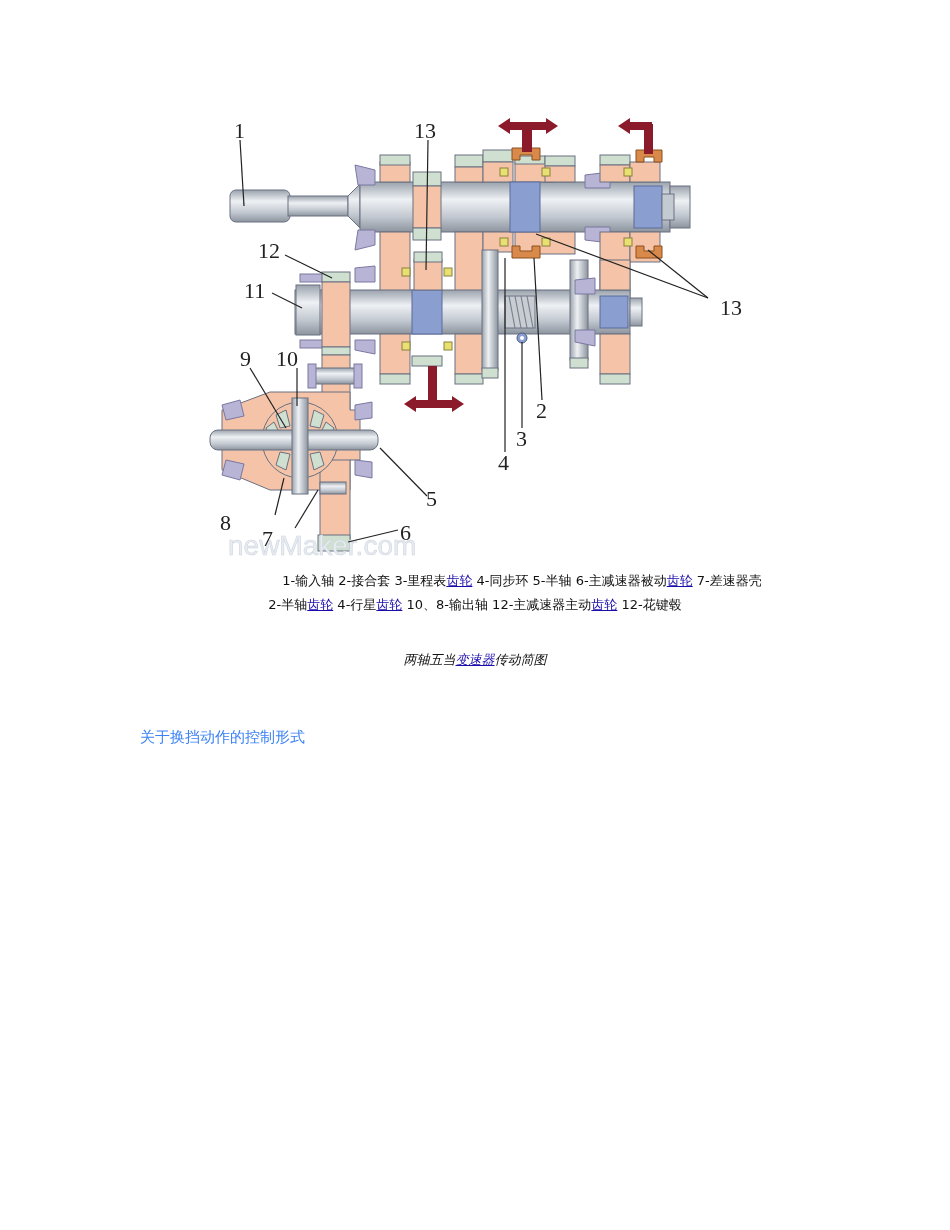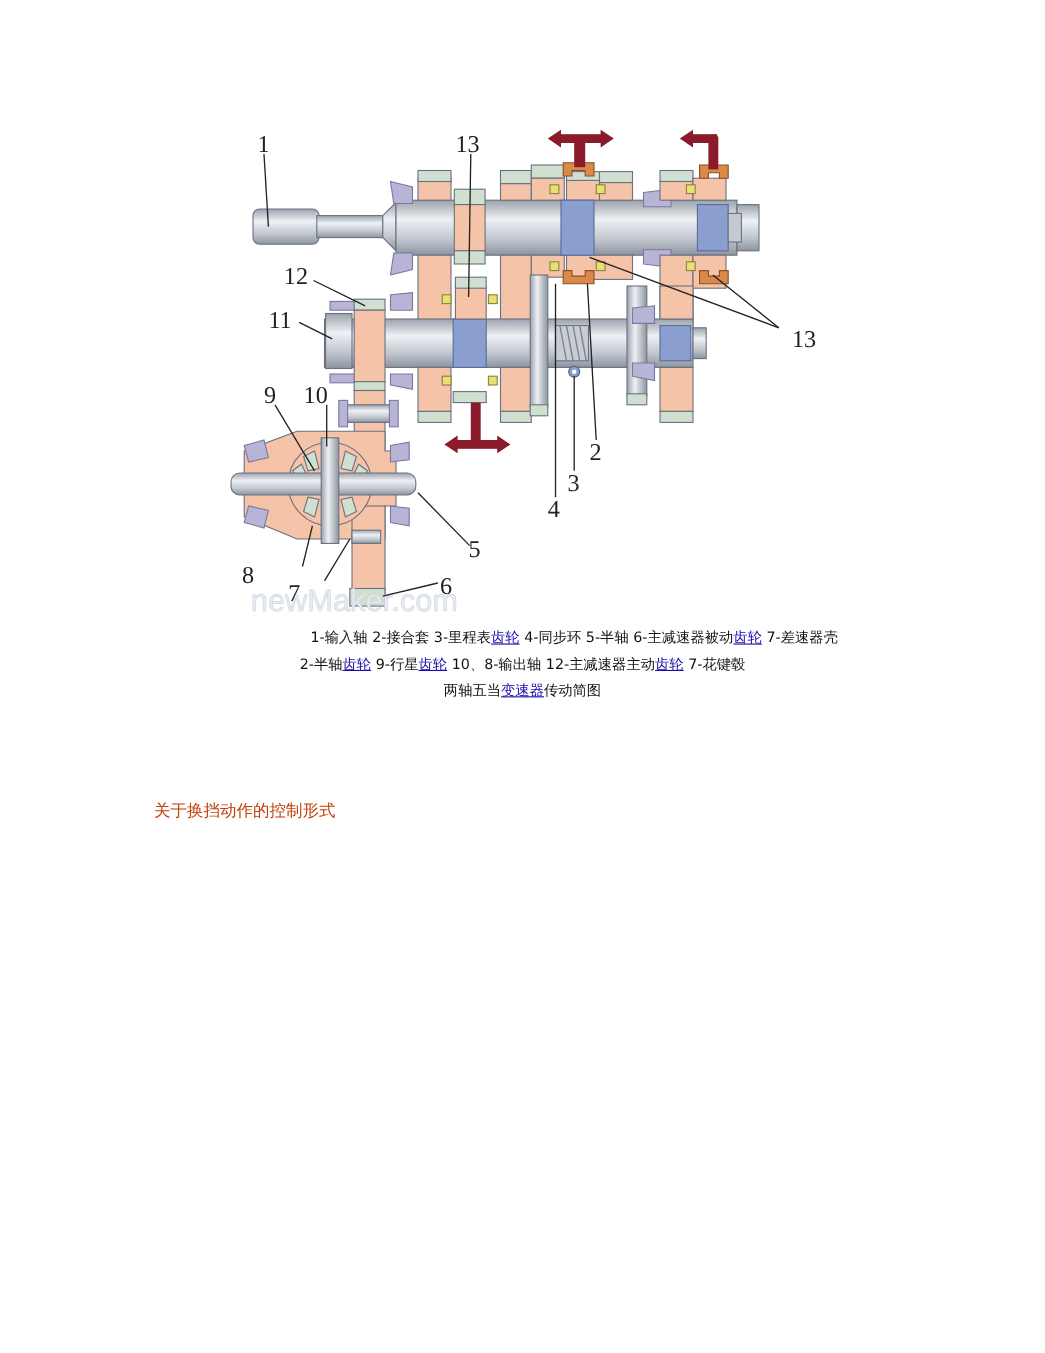--- a/index.html
+++ b/index.html
@@ -5,23 +5,23 @@
     html, body { margin: 0; padding: 0; background: #ffffff; }
     body { width: 950px; height: 1230px; position: relative; overflow: hidden;
            font-family: "DejaVu Sans", "Liberation Sans", sans-serif; color: #111; }
     .figure { position: absolute; left: 200px; top: 110px; width: 560px; height: 450px; }
     .figure svg { width: 560px; height: 450px; display: block; }
     .caption { position: absolute; left: 0; width: 950px; text-align: center;
                font-size: 13px; line-height: 24px; color: #111; }
     .caption a { color: #1a0dab; text-decoration: underline; }
     .cap1 { top: 569px; padding-left: 47px; }
     .cap2 { top: 593px; }
-    .cap3 { top: 617px; }
+    .cap3 { top: 648px; font-style: italic; }
     .heading { position: absolute; left: 140px; top: 728px; font-size: 15px;
-               font-family: "DejaVu Serif", "Liberation Serif", serif; color: #c2410c; }
+               font-family: "DejaVu Serif", "Liberation Serif", serif; color: #3b82f6; }
     .lbl { font-family: "Liberation Serif", "DejaVu Serif", serif; font-size: 22px; fill: #222; }
     .wm { font-family: "Liberation Sans", sans-serif; font-size: 28px; fill: #e8ecf2;
           stroke: #cfd6e0; stroke-width: 0.6; }
   </style>
 </head>
 <body>
 
 <div class="figure">
   <svg viewBox="0 0 560 450">
     <defs>
@@ -246,19 +246,19 @@
       <text x="336" y="308" class="lbl">2</text>
       <text x="520" y="205" class="lbl">13</text>
     </g>
   </svg>
 </div>
 
 <div class="caption cap1">
   <span>1-输入轴 2-接合套 3-里程表</span><a href="#">齿轮</a><span> 4-同步环 5-半轴 6-主减速器被动</span><a href="#">齿轮</a><span> 7-差速器壳</span>
 </div>
 <div class="caption cap2">
-  <span>2-半轴</span><a href="#">齿轮</a><span> 9-行星</span><a href="#">齿轮</a><span> 10、8-输出轴 12-主减速器主动</span><a href="#">齿轮</a><span> 7-花键毂</span>
+  <span>2-半轴</span><a href="#">齿轮</a><span> 4-行星</span><a href="#">齿轮</a><span> 10、8-输出轴 12-主减速器主动</span><a href="#">齿轮</a><span> 12-花键毂</span>
 </div>
 <div class="caption cap3">
   <span>两轴五当</span><a href="#">变速器</a><span>传动简图</span>
 </div>
 
 <div class="heading">关于换挡动作的控制形式</div>
 
 </body></html>

